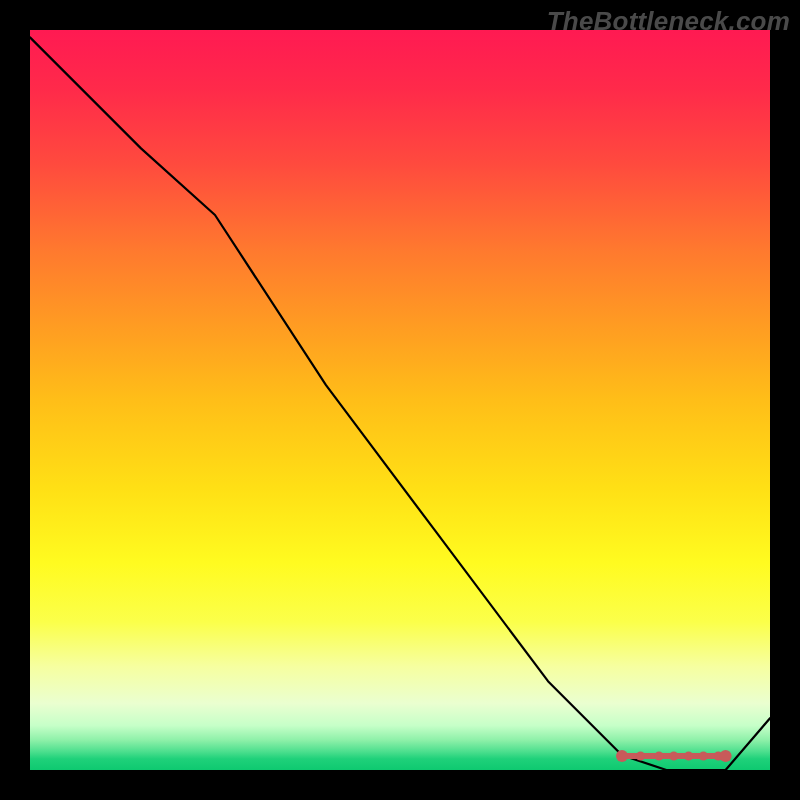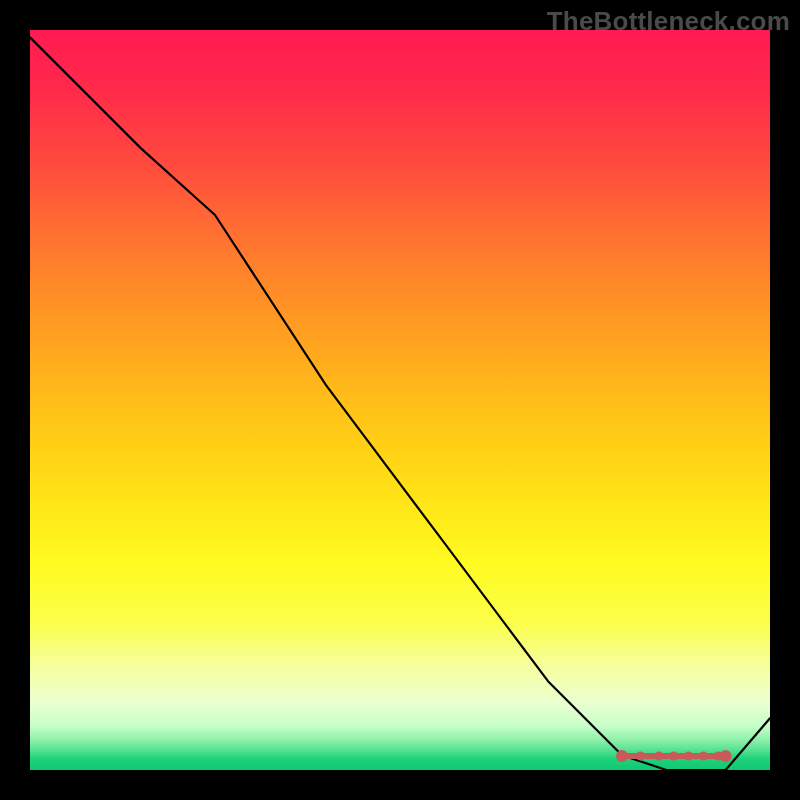--- a/index.html
+++ b/index.html
@@ -19,20 +19,21 @@
   }
   .watermark {
     position: absolute;
     top: 6px;
     right: 10px;
     color: #4a4a4a;
     font-size: 26px;
     font-weight: 600;
     letter-spacing: 0.2px;
     user-select: none;
+    font-style: italic;
   }
   .plot-area {
     position: absolute;
     left: 30px;
     top: 30px;
     width: 740px;
     height: 740px;
   }
   .gradient-bg {
     position: absolute;

